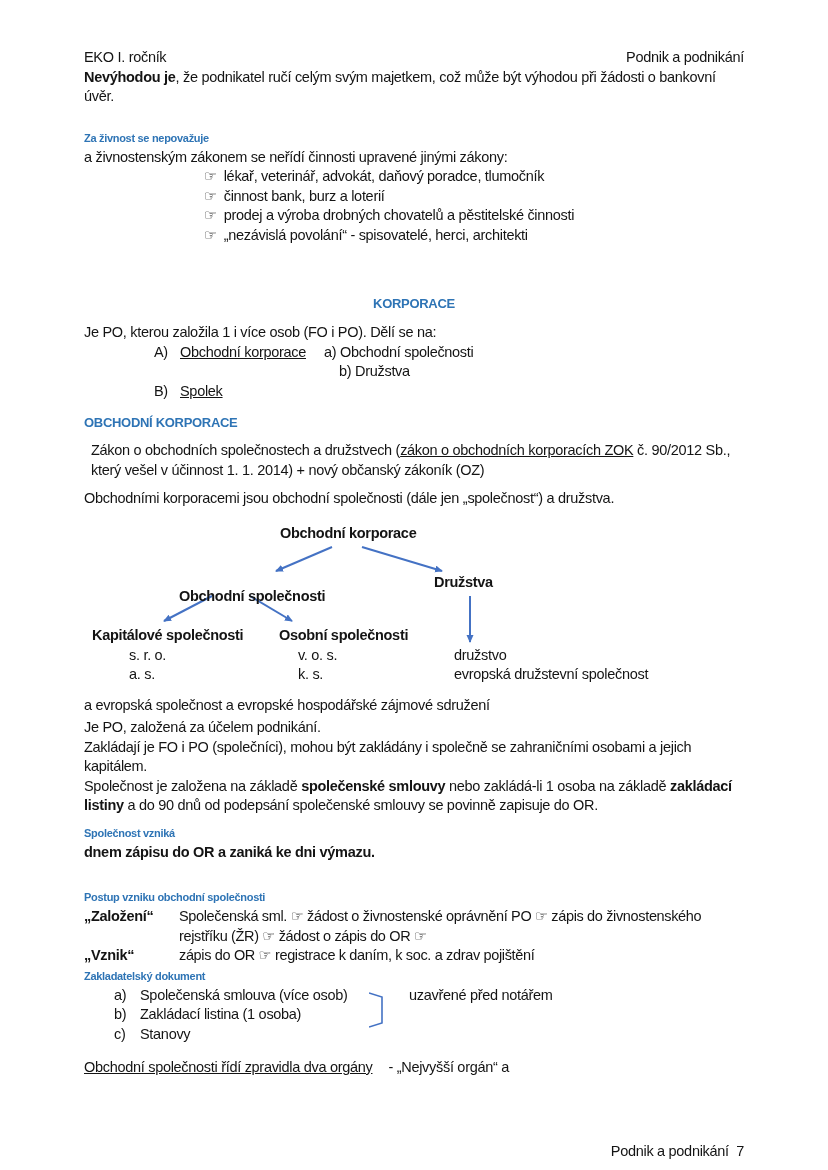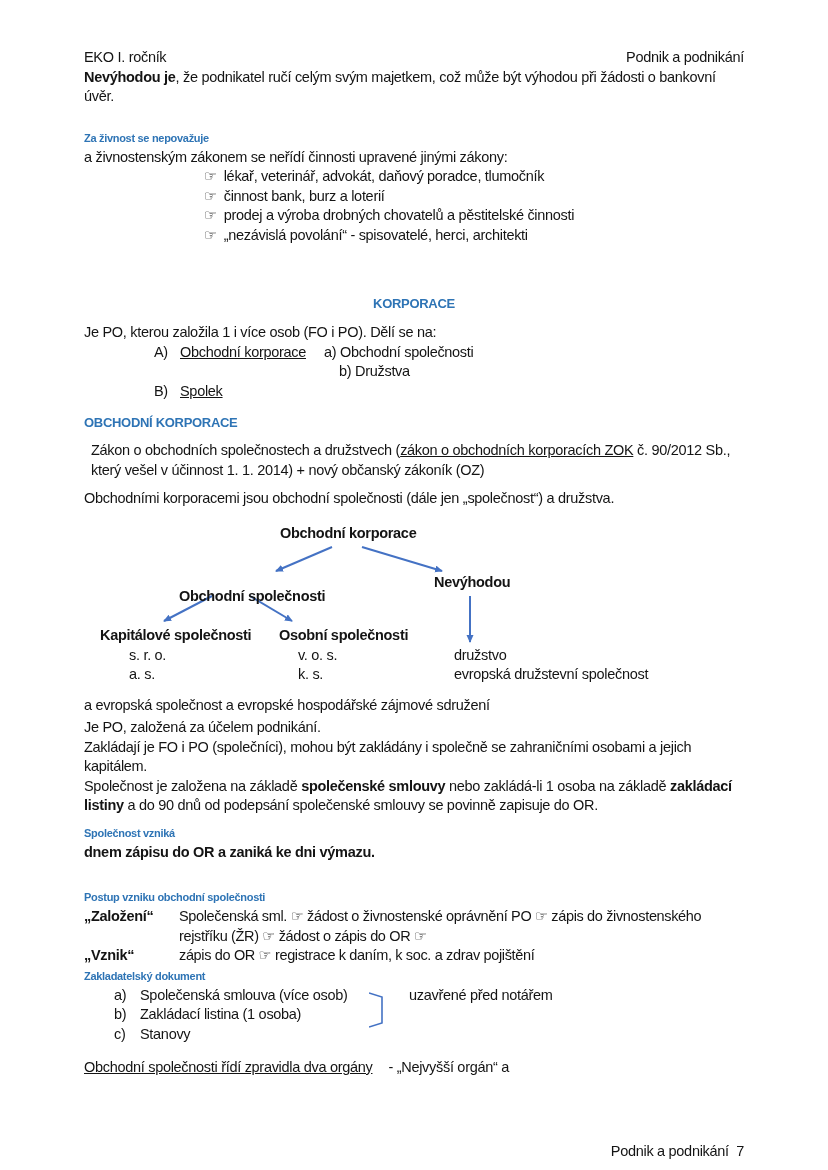--- a/index.html
+++ b/index.html
@@ -90,22 +90,22 @@
         </marker>
       </defs>
       <line x1="248" y1="29" x2="192" y2="53" stroke="#4472C4" stroke-width="2" marker-end="url(#arw)"></line>
       <line x1="278" y1="29" x2="358" y2="53" stroke="#4472C4" stroke-width="2" marker-end="url(#arw)"></line>
       <line x1="128" y1="78" x2="80" y2="103" stroke="#4472C4" stroke-width="2" marker-end="url(#arw)"></line>
       <line x1="166" y1="78" x2="208" y2="103" stroke="#4472C4" stroke-width="2" marker-end="url(#arw)"></line>
       <line x1="386" y1="78" x2="386" y2="124" stroke="#4472C4" stroke-width="2" marker-end="url(#arw)"></line>
     </svg>
     <div class="dnode dbold" style="left:196px; top:6px;">Obchodní korporace</div>
     <div class="dnode dbold" style="left:75px; top:69px;margin-left:20px;">Obchodní společnosti</div>
-    <div class="dnode dbold" style="left:350px; top:55px;">Nevýhodou</div>
-    <div class="dnode dbold" style="left:16px; top:108px;">Kapitálové společnosti</div>
+    <div class="dnode dbold" style="left:350px; top:55px;">Družstva</div>
+    <div class="dnode dbold" style="left:8px; top:108px;">Kapitálové společnosti</div>
     <div class="dnode" style="left:45px; top:128px;">s. r. o.</div>
     <div class="dnode" style="left:45px; top:147px;">a. s.</div>
     <div class="dnode dbold" style="left:195px; top:108px;">Osobní společnosti</div>
     <div class="dnode" style="left:214px; top:128px;">v. o. s.</div>
     <div class="dnode" style="left:214px; top:147px;">k. s.</div>
     <div class="dnode" style="left:370px; top:128px;">družstvo</div>
     <div class="dnode" style="left:370px; top:147px;">evropská družstevní společnost</div>
   </div>
 
   <div class="mt8">a evropská společnost a evropské hospodářské zájmové sdružení</div>

